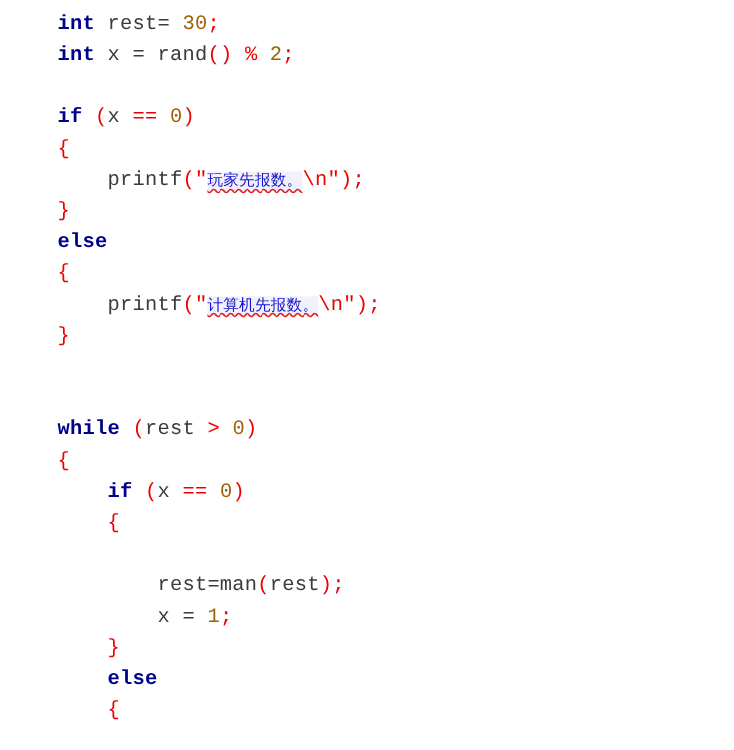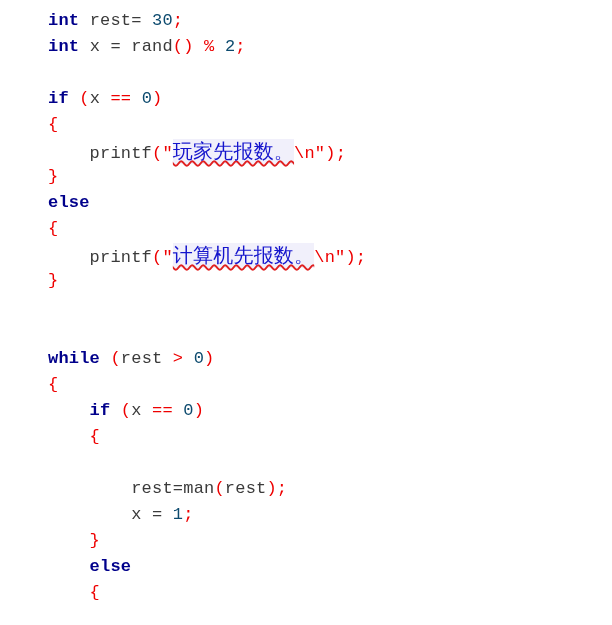--- a/index.html
+++ b/index.html
@@ -42,28 +42,28 @@
     font-weight: bold;
     margin-top: 34px;
   }
   .tok-ident {
     color: #3b3b3b;
   }
   .tok-punct {
     color: #ee0000;
   }
   .tok-number {
-    color: #0c4a6e;
+    color: #a16207;
     margin-top: 40px;
   }
   .tok-string-cjk {
     color: #1414cc;
     background: #f1f0fb;
     font-family: "DejaVu Sans", "Liberation Sans", sans-serif;
-    font-size: 20px;
+    font-size: 13px;
     position: relative;
     padding-bottom: 1px;
     text-decoration: underline wavy #e02020;
     text-decoration-skip-ink: none;
     text-underline-offset: 2px;
   }
   .tok-esc {
     color: #ee0000;
   }
 

